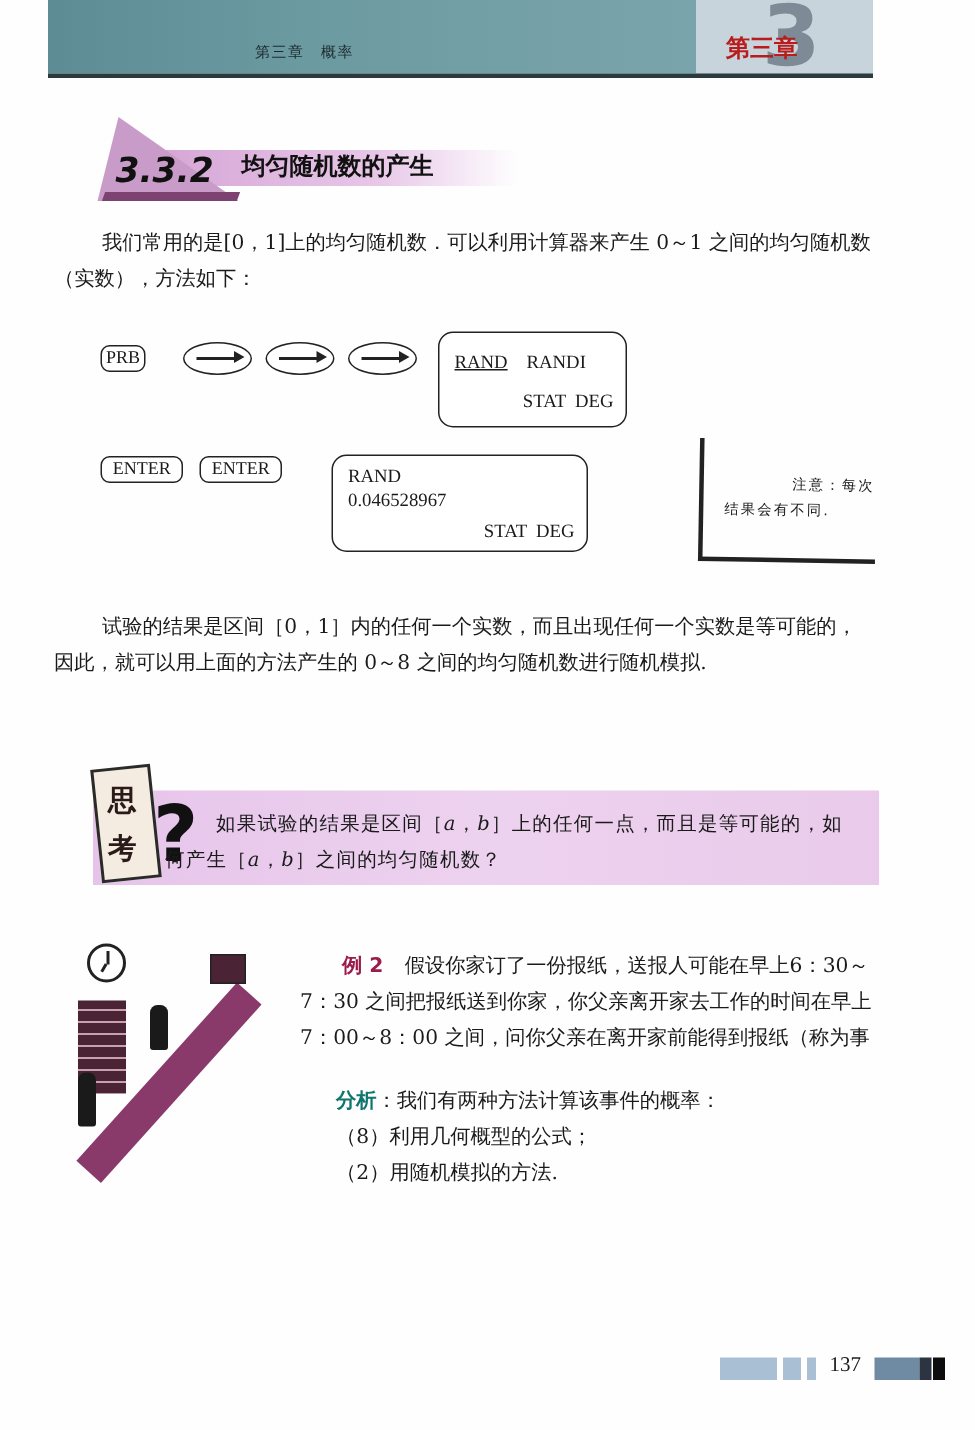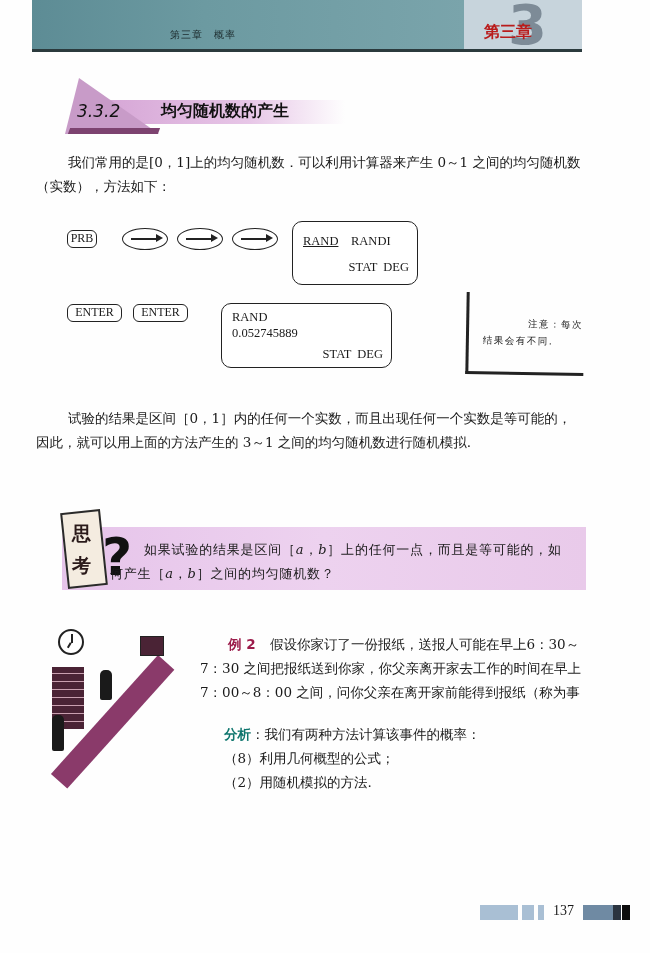--- a/index.html
+++ b/index.html
@@ -45,22 +45,22 @@
   .section-title .band {
     position: absolute; left: 40px; top: 22px; width: 240px; height: 24px;
     background: linear-gradient(90deg, #d6a6d6 0%, #e7c6e7 60%, rgba(255,255,255,0) 100%);
   }
   .section-title .shadow {
     position: absolute; left: 4px; top: 50px; width: 90px; height: 6px;
     background: #7d4370; transform: skewX(-20deg);
   }
   .section-title .num {
     position: absolute; left: 12px; top: 23px;
-    font-family: "DejaVu Sans", sans-serif; font-weight: normal; font-style: italic;
-    font-size: 17px; color: #111;
+    font-family: "DejaVu Sans", sans-serif; font-weight: bold; font-style: italic;
+    font-size: 23px; color: #111;
   }
   .section-title .title {
     position: absolute; left: 96px; top: 23px;
     font-family: "DejaVu Sans", sans-serif; font-weight: bold; font-size: 16px;
     color: #111;
   }
 
   .para {
     position: absolute; left: 40px; width: 560px;
     font-size: 13.5px; line-height: 24px;
@@ -209,34 +209,34 @@
 
 <div class="key" style="left:67px; top:304px; width:55px;">
   <span>ENTER</span>
 </div>
 <div class="key" style="left:133px; top:304px; width:55px;">
   <span>ENTER</span>
 </div>
 
 <div class="screen" style="left:221px; top:303px; width:171px; height:65px;">
   <span class="line" style="left:10px; top:6px;">RAND</span>
-  <span class="line" style="left:10px; top:22px;">0.052745889</span>
+  <span class="line" style="left:10px; top:22px;">0.046528967</span>
   <span class="line" style="right:8px; top:43px; word-spacing:3px;">STAT  DEG</span>
 </div>
 
 <div class="note">
   <div class="txt">
     <div>注意：每次</div>
     <div style="text-align:left;">结果会有不同.</div>
   </div>
 </div>
 
 <div class="para" style="top:406px;">
   <div><span class="indent"></span><span>试验的结果是区间［0，1］内的任何一个实数，而且出现任何一个实数是等可能的，</span></div>
-  <div style="margin-left:-4px;"><span>因此，就可以用上面的方法产生的 3～1 之间的均匀随机数进行随机模拟.</span></div>
+  <div style="margin-left:-4px;"><span>因此，就可以用上面的方法产生的 0～8 之间的均匀随机数进行随机模拟.</span></div>
 </div>
 
 <div class="think-box"></div>
 <div class="think-icon">
   <div class="scroll"></div>
   <span class="c1">思</span>
   <span class="c2">考</span>
   <span class="q">?</span>
 </div>
 <div class="think-text">

